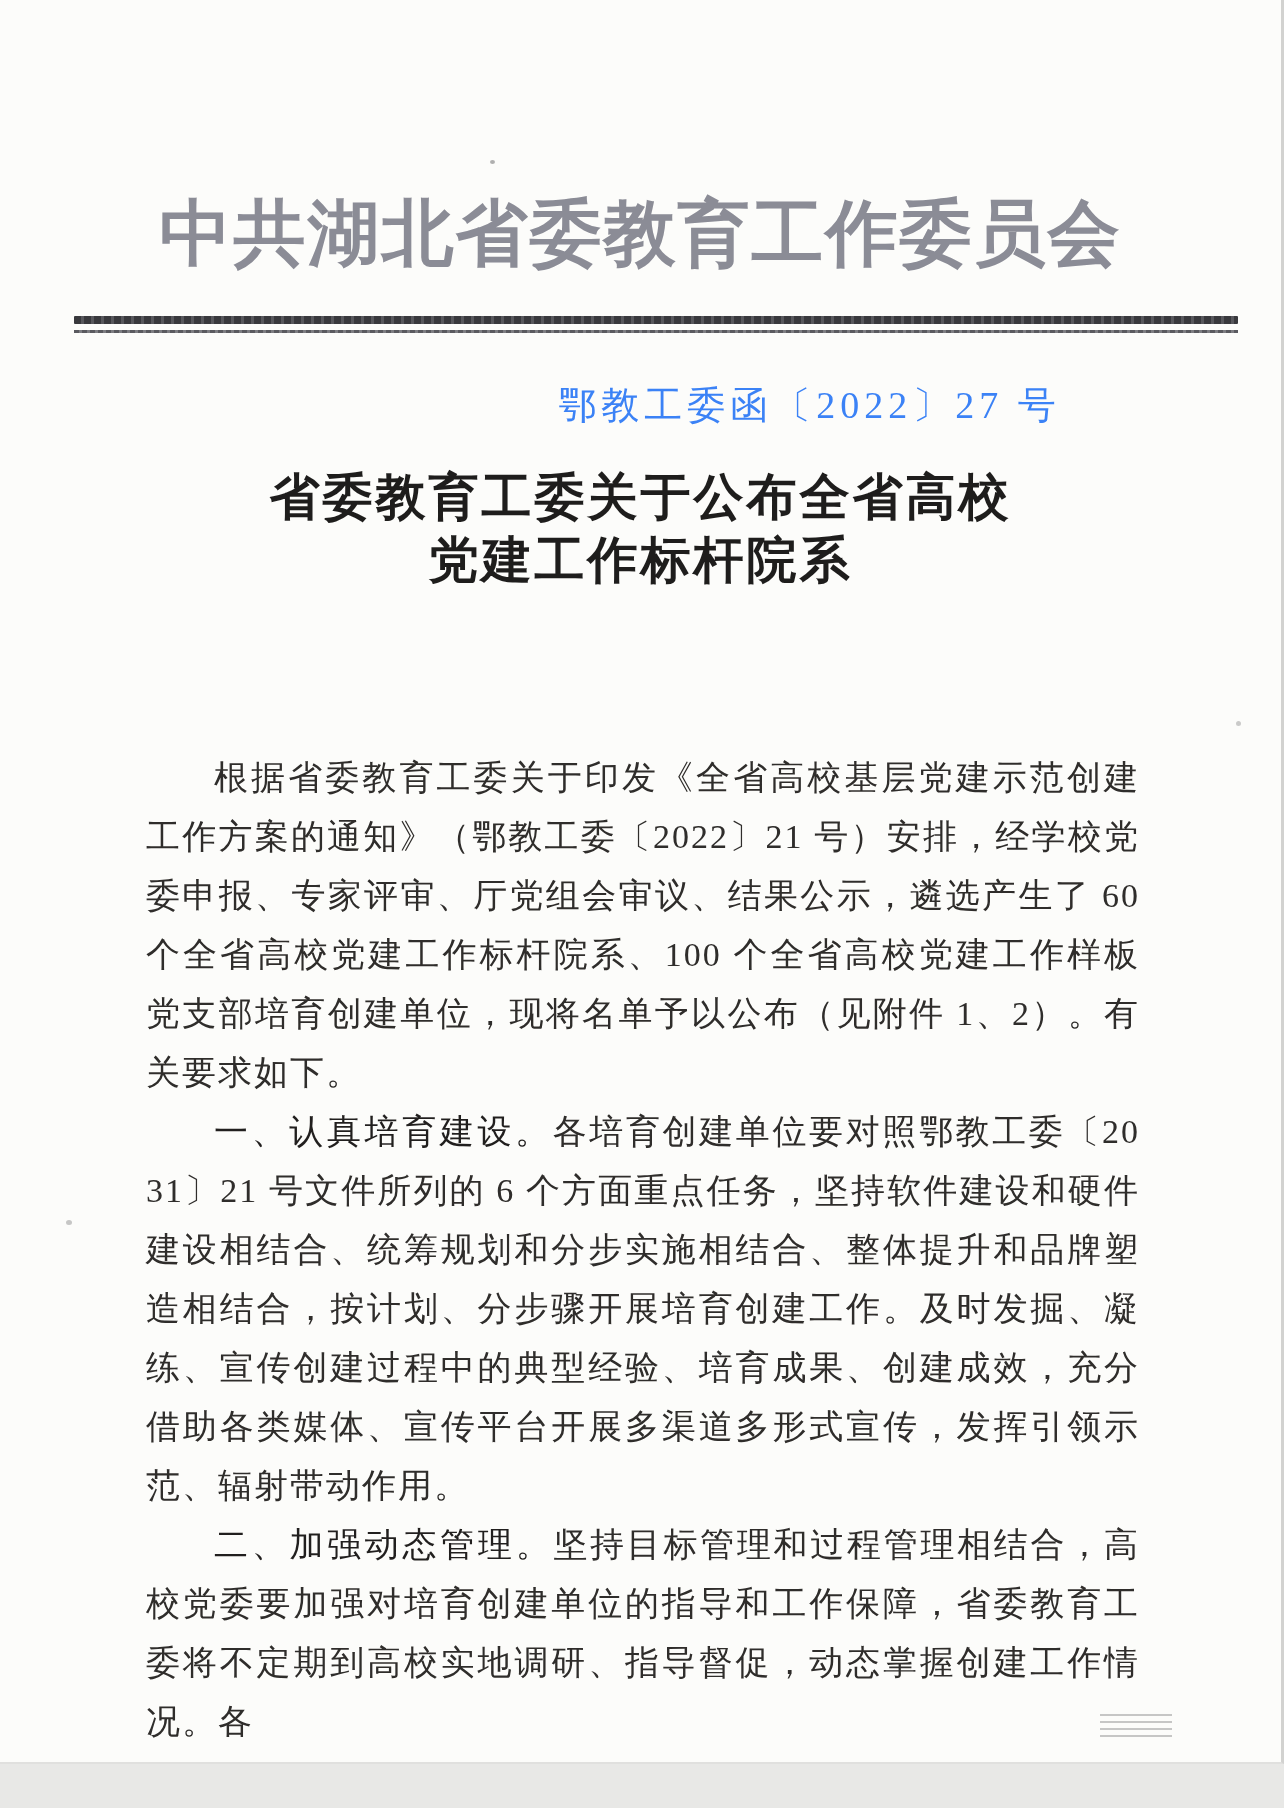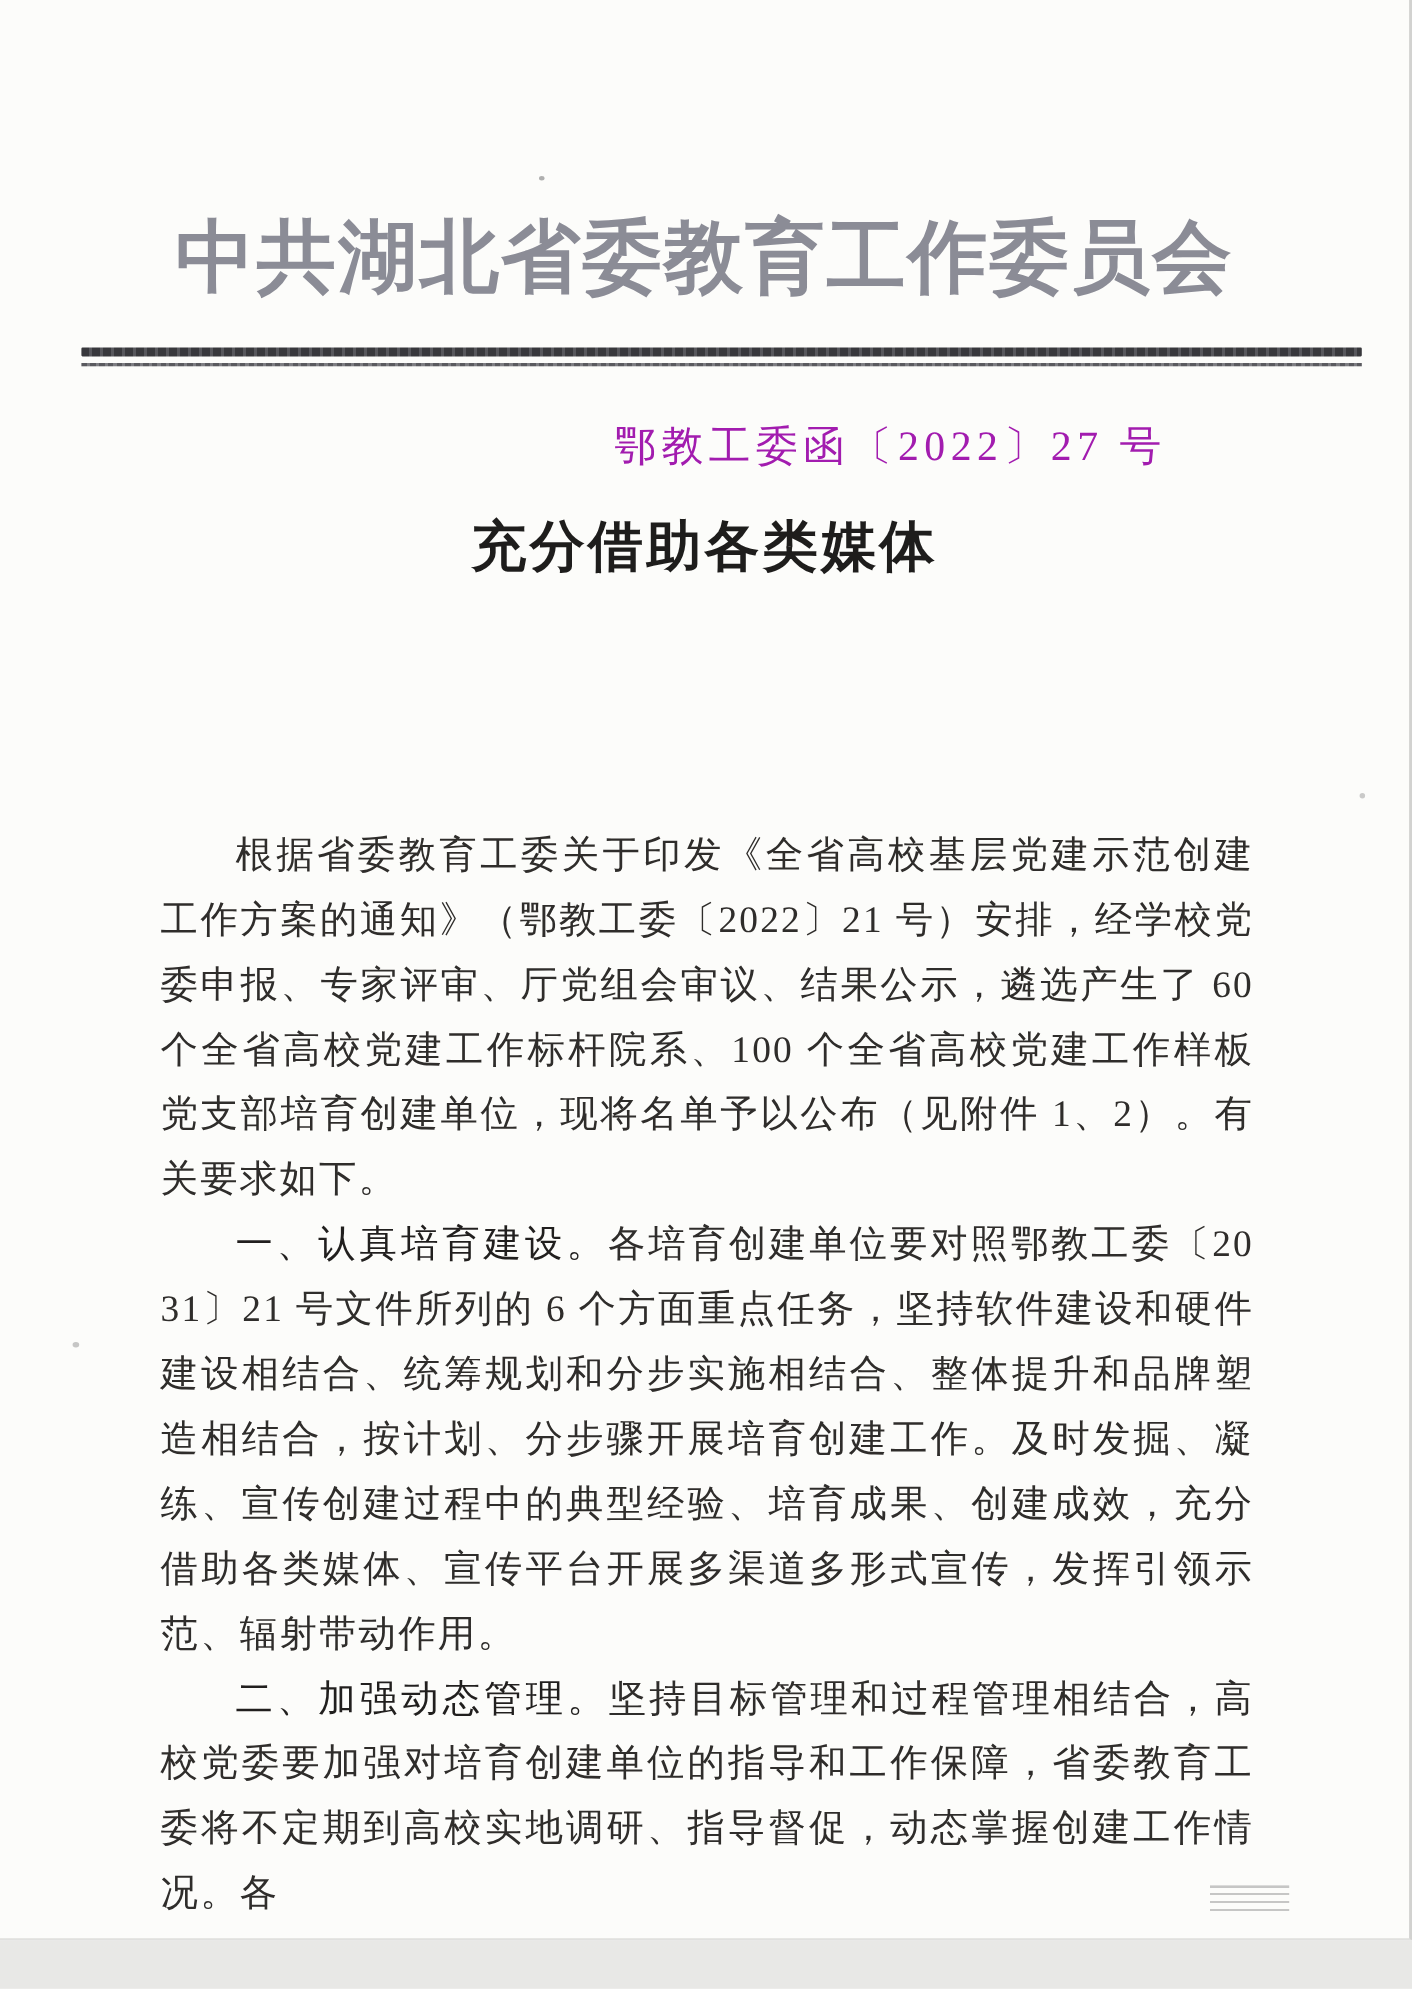--- a/index.html
+++ b/index.html
@@ -39,21 +39,21 @@
     background: repeating-linear-gradient(90deg, #5a5a5f 0 5px, #7d7d82 5px 8px);
   }
   .doc-number {
     position: absolute;
     top: 380px; left: 0; width: 100%;
     box-sizing: border-box;
     padding-left: 338px;
     text-align: center;
     font-size: 38px;
     letter-spacing: 5px;
-    color: #a21caf;
+    color: #3b82f6;
     white-space: nowrap;
   }
   .title {
     position: absolute;
     top: 466px; left: 0; right: 0;
     text-align: center;
     font-size: 50px;
     line-height: 63px;
     font-weight: 700;
     letter-spacing: 3px;
@@ -95,21 +95,22 @@
 <div class="page">
 
   <div class="letterhead">中共湖北省委教育工作委员会</div>
 
   <div class="rule-thick"></div>
   <div class="rule-thin"></div>
 
   <div class="doc-number">鄂教工委函〔2022〕27 号</div>
 
   <div class="title">
-    <div>充分借助各类媒体</div>
+    <div>省委教育工委关于公布全省高校</div>
+    <div>党建工作标杆院系</div>
   </div>
 
   <div class="body-text">
     <p class="para"><span>根据省委教育工委关于印发《全省高校基层党建示范创建工作方案的通知》（鄂教工委〔2022〕21 号）安排，经学校党委申报、专家评审、厅党组会审议、结果公示，遴选产生了 60 个全省高校党建工作标杆院系、100 个全省高校党建工作样板党支部培育创建单位，现将名单予以公布（见附件 1、2）。有关要求如下。</span></p>
     <p class="para"><span class="lead">一、认真培育建设。</span><span>各培育创建单位要对照鄂教工委〔2031〕21 号文件所列的 6 个方面重点任务，坚持软件建设和硬件建设相结合、统筹规划和分步实施相结合、整体提升和品牌塑造相结合，按计划、分步骤开展培育创建工作。及时发掘、凝练、宣传创建过程中的典型经验、培育成果、创建成效，充分借助各类媒体、宣传平台开展多渠道多形式宣传，发挥引领示范、辐射带动作用。</span></p>
     <p class="para"><span class="lead">二、加强动态管理。</span><span>坚持目标管理和过程管理相结合，高校党委要加强对培育创建单位的指导和工作保障，省委教育工委将不定期到高校实地调研、指导督促，动态掌握创建工作情况。各</span></p>
   </div>
 
   <div class="scan-smudge"></div>
   <div class="speck speck-1"></div>

